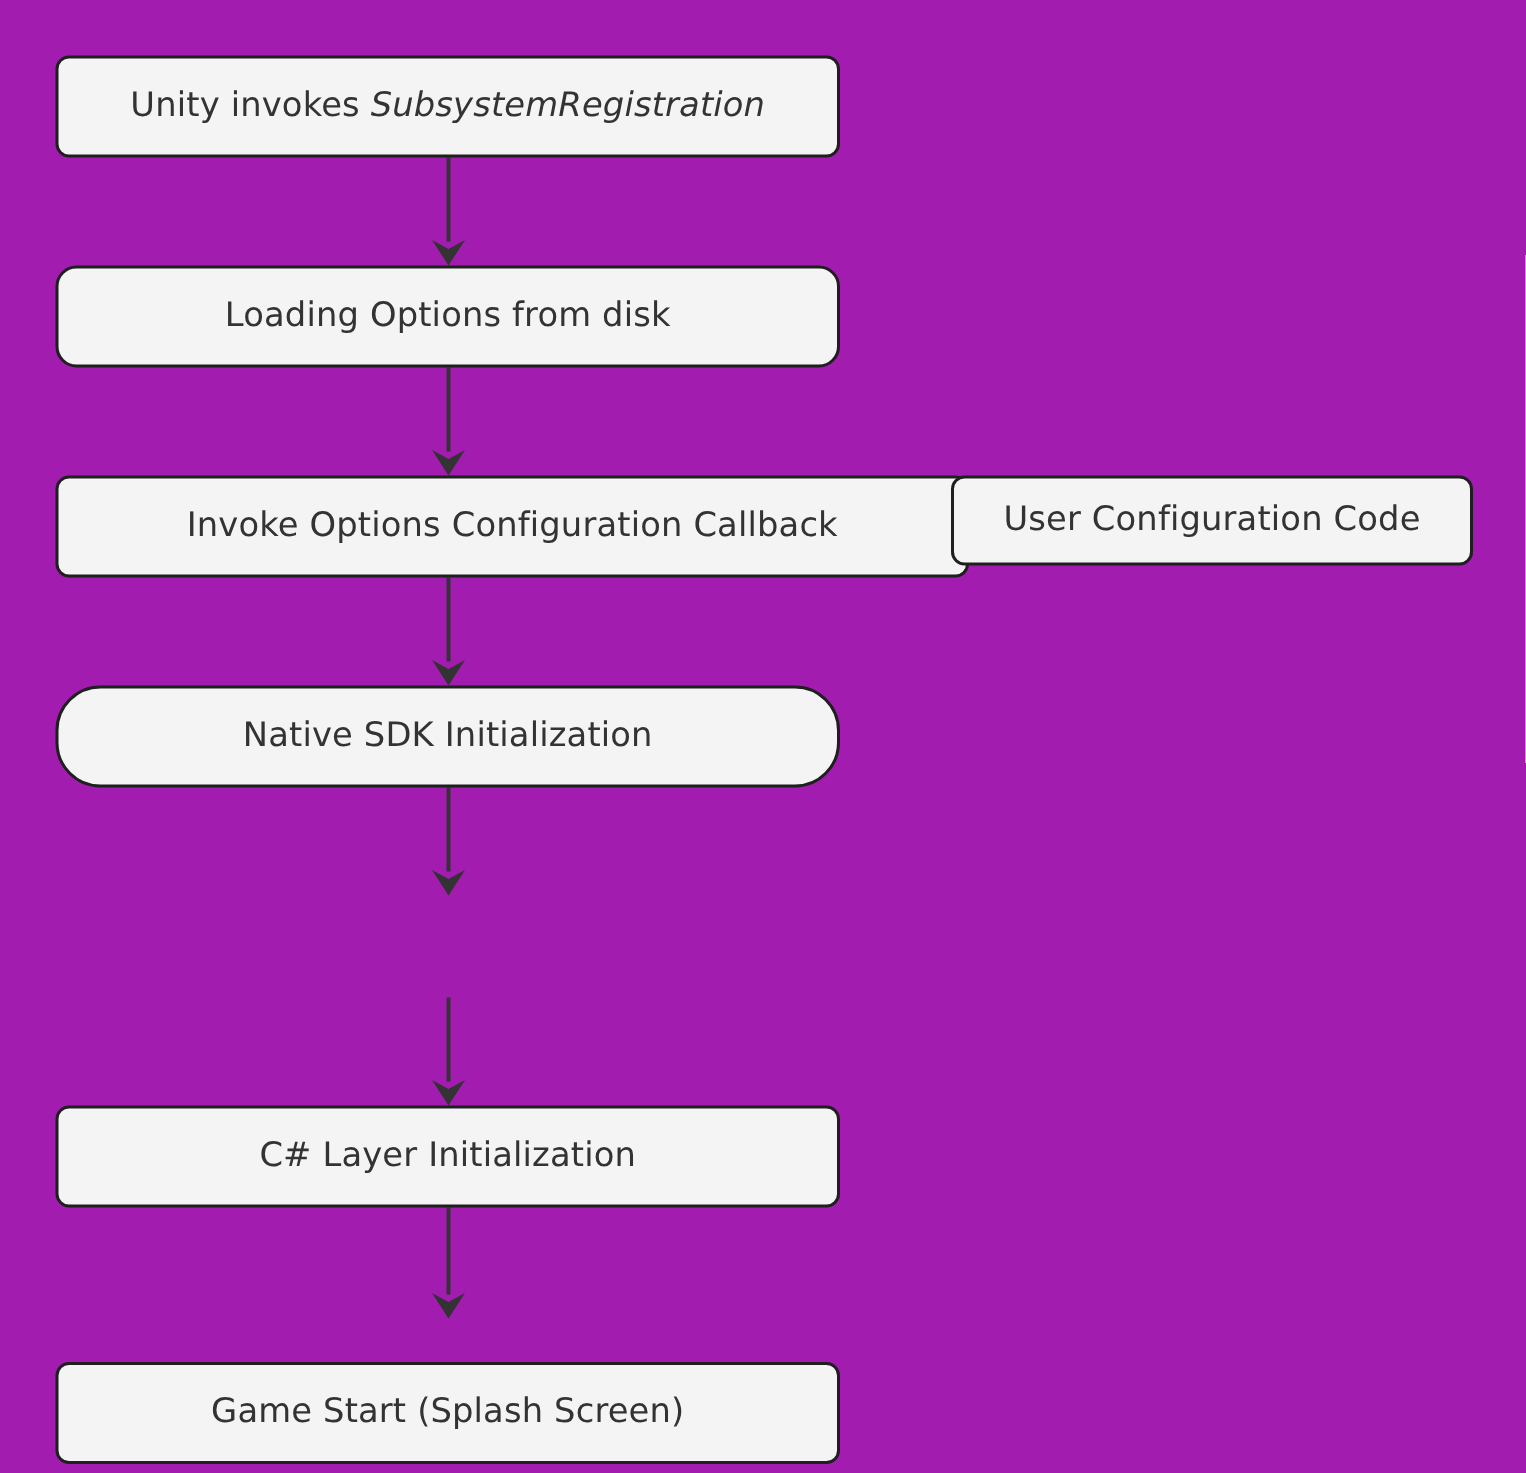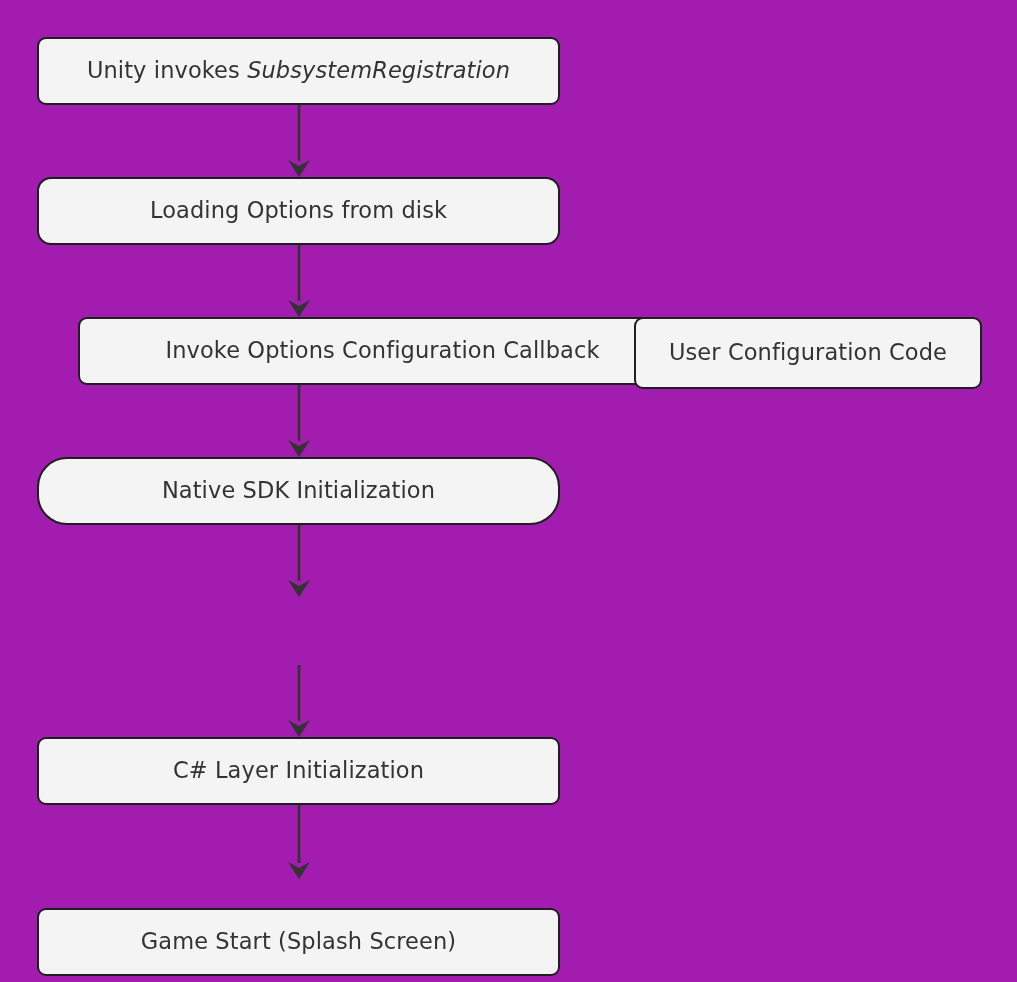--- a/index.html
+++ b/index.html
@@ -105,34 +105,34 @@
   </svg>
 
   <div class="node" style="left:37px; top:37px; width:523px; height:68px;">
     <div class="node-label"><span>Unity invokes </span><span class="em">SubsystemRegistration</span></div>
   </div>
 
   <div class="node" style="left:37px; top:177px; width:523px; height:68px;border-radius:14px;">
     <div class="node-label">Loading Options from disk</div>
   </div>
 
-  <div class="node" style="left:37px; top:317px; width:609px; height:68px;margin-left:41px;">
+  <div class="node" style="left:37px; top:317px; width:609px; height:68px;">
     <div class="node-label">Invoke Options Configuration Callback</div>
   </div>
 
   <div class="node" style="left:37px; top:457px; width:523px; height:68px;border-radius:30px;">
     <div class="node-label">Native SDK Initialization</div>
   </div>
 
 
   <div class="node" style="left:37px; top:737px; width:523px; height:68px;justify-content:center;">
     <div class="node-label">C# Layer Initialization</div>
   </div>
 
   <div class="node" style="left:37px; top:908px; width:523px; height:68px;">
     <div class="node-label">Game Start (Splash Screen)</div>
   </div>
 
-  <div class="node" style="left:634px; top:317px; width:348px; height:72px;">
+  <div class="node" style="left:634px; top:317px; width:348px; height:60px;">
     <div class="node-label">User Configuration Code</div>
   </div>
 
 </div>
 
 </body></html>

